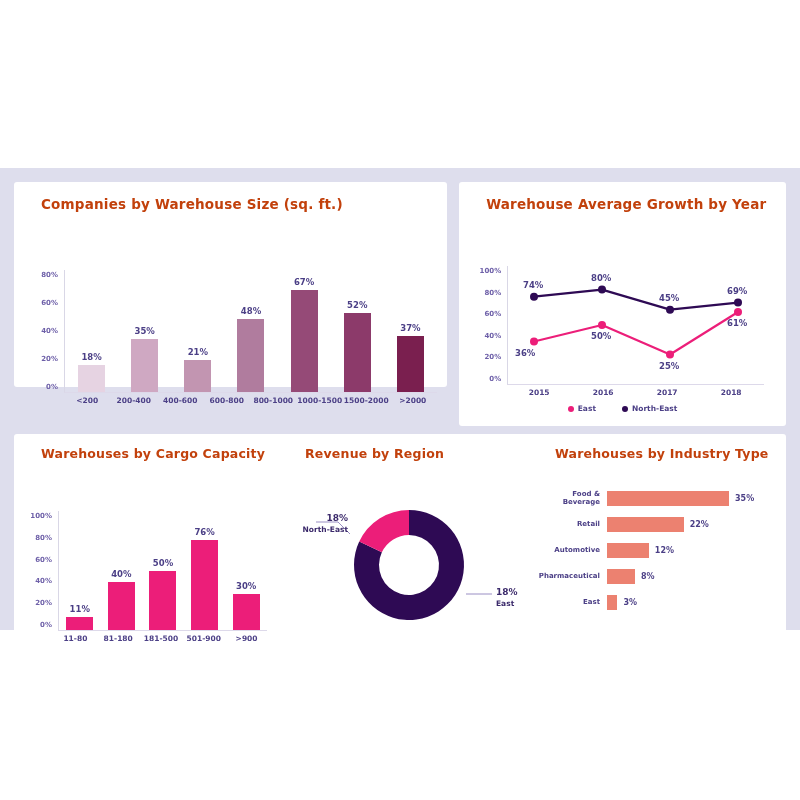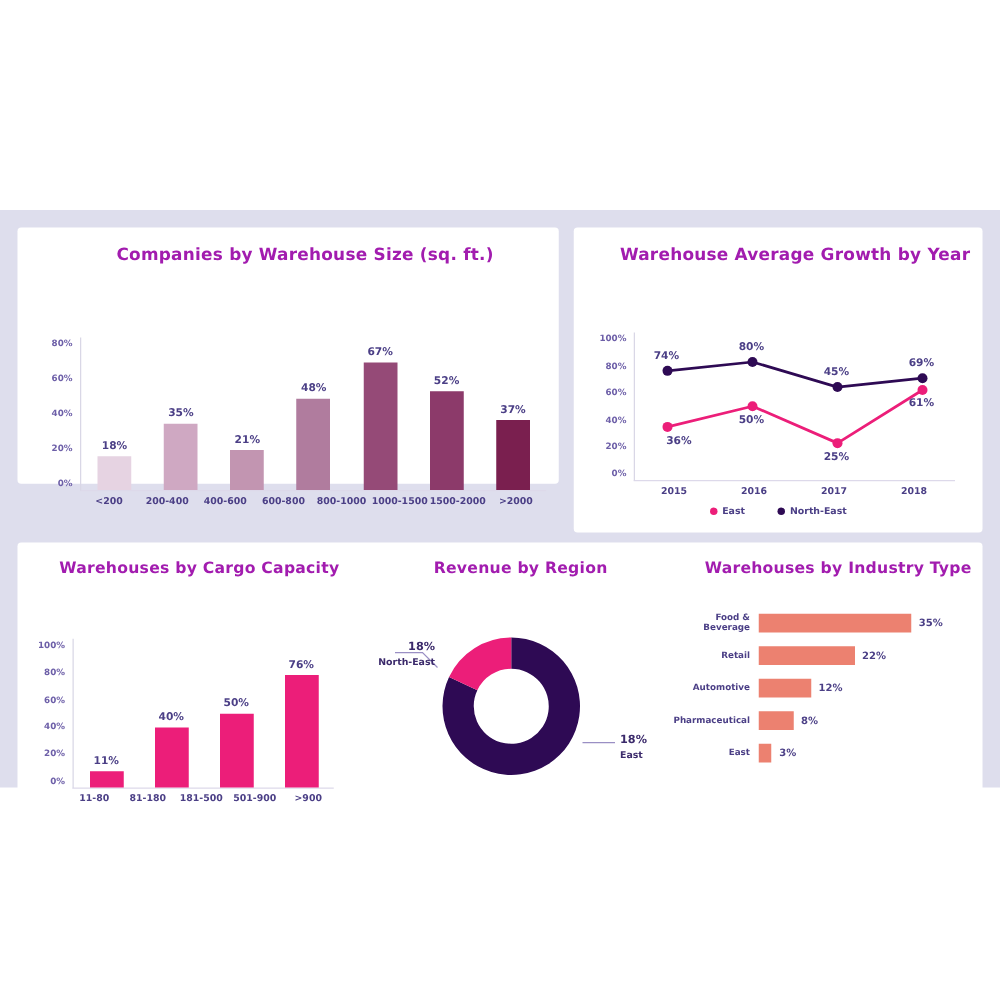--- a/index.html
+++ b/index.html
@@ -14,21 +14,21 @@
     padding:0;box-sizing:border-box;
   }
   .row{display:flex;width:100%;box-sizing:border-box;}
   .row-top{padding:14px 14px 0 14px;gap:12px;}
   .row-bottom{padding:8px 14px 14px 14px;}
   .panel{background:#ffffff;border-radius:3px;box-sizing:border-box;position:relative;}
   .panel-a{width:440px;height:205px;}
   .panel-b{width:332px;height:244px;}
   .panel-c{width:772px;height:218px;display:flex;}
   .chart-title{
-    text-align:center;color:#a21caf;font-weight:bold;
+    color:#c2410c;font-weight:bold;
     letter-spacing:.2px;
     margin-left:27px;
   }
   .t-big{font-size:13.5px;padding-top:14px;}
   .t-mid{font-size:12.5px;padding-top:12px;}
 
   
   .ylab{font-size:7px;color:#6d5fa8;font-weight:bold;text-align:right;}
   .xlab{font-size:7.5px;color:#4b3f86;font-weight:bold;text-align:center;}
   .vlab{font-size:8.5px;color:#4b3f86;font-weight:bold;text-align:center;}
@@ -150,21 +150,21 @@
               <circle cx="94" cy="59" r="4" fill="#ec1e79"></circle>
               <circle cx="162" cy="88.5" r="4" fill="#ec1e79"></circle>
               <circle cx="230" cy="46.019999999999996" r="4" fill="#ec1e79"></circle>
             </svg>
         </div>
         <div id="gyVals">
             <div class="vlab" style="position:absolute;left:58px;top:67.68px;width:32px;">74%</div>
             <div class="vlab" style="position:absolute;left:126px;top:60.599999999999994px;width:32px;">80%</div>
             <div class="vlab" style="position:absolute;left:194px;top:80.66px;width:32px;">45%</div>
             <div class="vlab" style="position:absolute;left:262px;top:73.58000000000001px;width:32px;">69%</div>
-            <div class="vlab" style="position:absolute;left:68px;top:135.52px;width:32px;">36%</div>
+            <div class="vlab" style="position:absolute;left:50px;top:135.52px;width:32px;">36%</div>
             <div class="vlab" style="position:absolute;left:126px;top:119px;width:32px;">50%</div>
             <div class="vlab" style="position:absolute;left:194px;top:148.5px;width:32px;">25%</div>
             <div class="vlab" style="position:absolute;left:262px;top:106.02px;width:32px;">61%</div>
           </div>
         <div class="xaxis" id="gyX" style="left:48px;top:176px;width:256px;">
             <div class="xlab">2015</div>
             <div class="xlab">2016</div>
             <div class="xlab">2017</div>
             <div class="xlab">2018</div>
           </div>
@@ -208,20 +208,24 @@
               <div class="bar" style="height:40%;background:#ec1e79;"></div>
             </div>
                 <div class="bargrp">
               <div class="vlab bar-val">50%</div>
               <div class="bar" style="height:50%;background:#ec1e79;"></div>
             </div>
                 <div class="bargrp">
               <div class="vlab bar-val">76%</div>
               <div class="bar" style="height:76%;background:#ec1e79;"></div>
             </div>
+                <div class="bargrp">
+              <div class="vlab bar-val">30%</div>
+              <div class="bar" style="height:30%;background:#ec1e79;"></div>
+            </div>
               </div>
           </div>
           <div class="xaxis" id="ccX" style="left:40px;top:173px;width:214px;">
               <div class="xlab">11-80</div>
               <div class="xlab">81-180</div>
               <div class="xlab">181-500</div>
               <div class="xlab">501-900</div>
               <div class="xlab">&gt;900</div>
             </div>
         </div>

